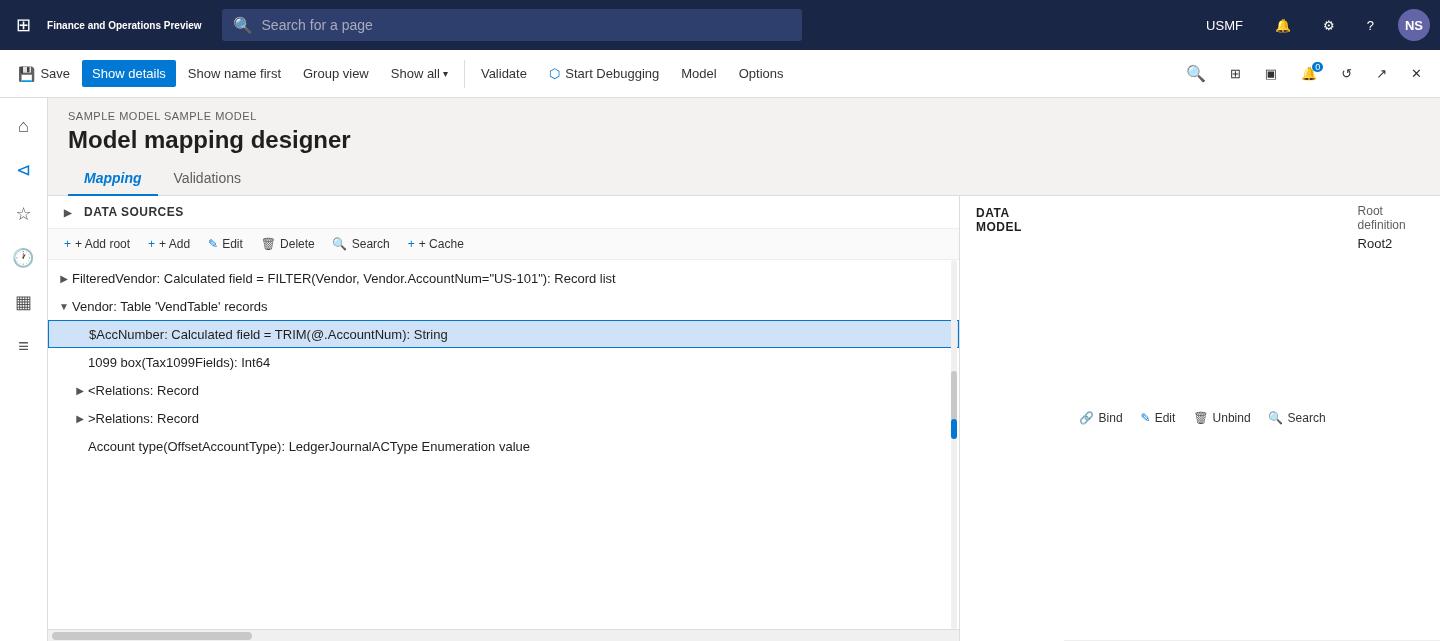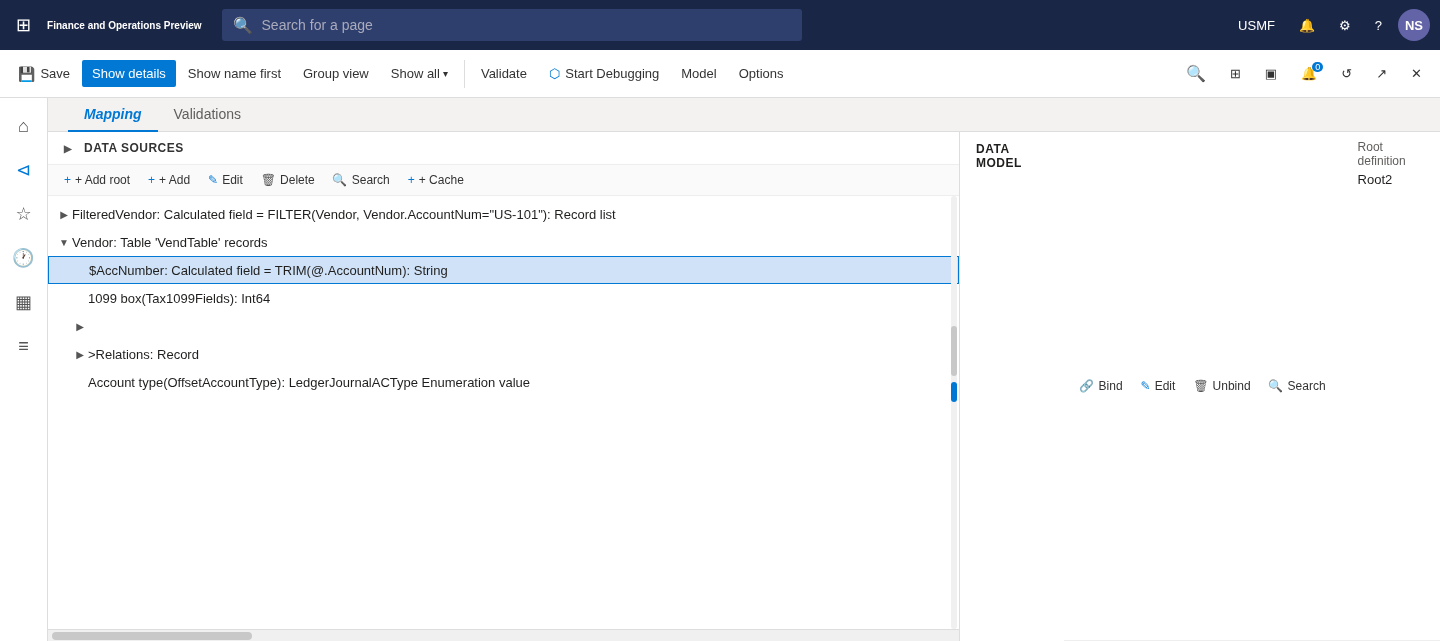--- a/index.html
+++ b/index.html
@@ -44,21 +44,21 @@
       outline: none;
       color: #ccc;
       font-size: 14px;
       width: 100%;
     }
     .nav-search-box input::placeholder { color: #aab; }
     .nav-right {
       display: flex;
       align-items: center;
       margin-left: auto;
-      gap: 8px;
+      gap: 16px;
       color: #fff;
     }
     .nav-right-item {
       padding: 6px 8px;
       font-size: 13px;
       cursor: pointer;
       color: #fff;
     }
     .nav-avatar {
       width: 32px;
@@ -430,20 +430,24 @@
     <div class="sidebar-icon">⌂</div>
     <div class="sidebar-icon active">⊲</div>
     <div class="sidebar-icon">☆</div>
     <div class="sidebar-icon">🕐</div>
     <div class="sidebar-icon">▦</div>
     <div class="sidebar-icon">≡</div>
   </div>
 
   <div class="content-area">
 
+    <div class="page-header">
+      <div class="breadcrumb">SAMPLE MODEL SAMPLE MODEL</div>
+      <div class="page-title">Model mapping designer</div>
+    </div>
 
     <div class="tabs">
       <div class="tab active">
         <span>Mapping</span>
       </div>
       <div class="tab">
         <span>Validations</span>
       </div>
     </div>
 
@@ -498,20 +502,21 @@
           </div>
 
           <div class="tree-item">
             <span class="tree-indent" style="width:32px;"></span>
             <span class="tree-text">1099 box(Tax1099Fields): Int64</span>
           </div>
 
           <div class="tree-item">
             <span class="tree-indent" style="width:16px;"></span>
             <span class="tree-toggle">▶</span>
+            <span class="tree-text">&lt;Relations: Record</span>
           </div>
 
           <div class="tree-item">
             <span class="tree-indent" style="width:16px;"></span>
             <span class="tree-toggle">▶</span>
             <span class="tree-text">&gt;Relations: Record</span>
           </div>
 
           <div class="tree-item">
             <span class="tree-indent" style="width:32px;"></span>

